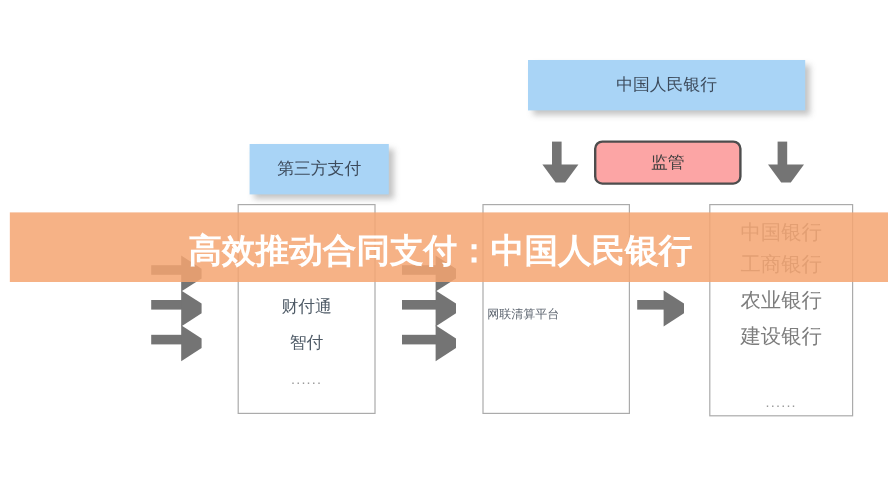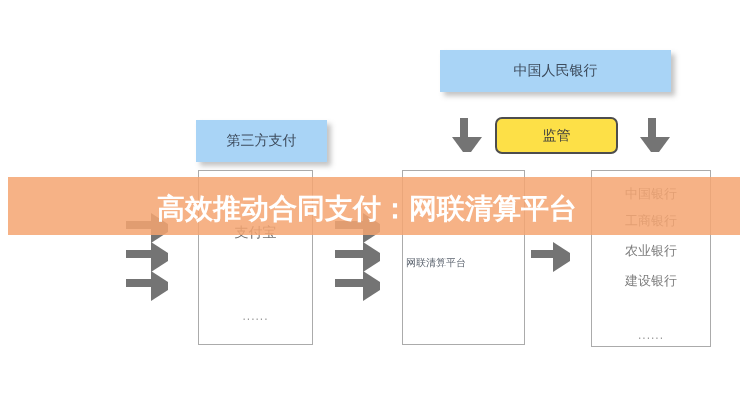--- a/index.html
+++ b/index.html
@@ -10,42 +10,42 @@
     background:#ffffff; overflow:hidden;
   }
   
   .bluebox {
     position:absolute; background:#A9D4F6;
     box-shadow:4px 4px 5px rgba(125,125,125,.45);
     display:flex; align-items:center; justify-content:center;
     color:#3D4B5C; font-size:14px;
   }
   .central-bank { left:432px; top:42px;  width:231px; height:42px; }
-  .tp-label     { left:188px; top:112px; width:131px; height:42px; }
+  .tp-label     { left:200px; top:112px; width:116px; height:42px; }
   .user-box     { left:33px;  top:215px; width:66px;  height:56px;
                   box-shadow:3px 3px 4px rgba(125,125,125,.4); }
   
   .whitebox {
     position:absolute; background:#ffffff; border:1px solid #ABABAB;
   }
   .tp-box     { left:190px; top:162px; width:115px; height:175px; }
   .clear-box  { left:394px; top:162px; width:123px; height:175px; }
   .banks-box  { left:583px; top:162px; width:120px; height:177px; }
   .supervise-box {
     position:absolute; left:487px; top:109px; width:123px; height:37px;
-    background:#fde047; border:2px solid #4D4D4D; border-radius:7px;
+    background:#fca5a5; border:2px solid #4D4D4D; border-radius:7px;
     display:flex; align-items:center; justify-content:center;
     color:#3F3F3F; font-size:14px;
   }
   
   .row {
     position:absolute; left:0; width:100%; height:20px; line-height:20px;
     text-align:center; font-size:14px; color:#4E5A66;
   }
-  .bank-row { color:#7D7D7D; font-size:13px; }
+  .bank-row { color:#7D7D7D; font-size:17px; }
   .muted-row { color:#6F6F6F; }
   .dots { color:#9A9A9A; letter-spacing:1px; font-size:12px; }
   .clear-label {
     position:absolute; top:241px; left:394px; width:113px; height:20px;
     line-height:20px; text-align:left; font-size:10px; color:#5D6570;
   }
   
   .arrow-r { position:absolute; height:22px; }
   .arrow-r .stem {
     position:absolute; left:0; top:7.5px; height:7px; background:#747474;
@@ -95,21 +95,22 @@
     <div class="stem" style="height:28px;"></div>
     <div class="head"></div>
   </div>
 
   <div class="bluebox tp-label">
     <span>第三方支付</span>
   </div>
 
 
   <div class="whitebox tp-box">
-    <div class="row muted-row" style="top:47px;">支付宝</div>
+    <div class="row" style="top:70px;">财付通</div>
+    <div class="row" style="top:100px;">智付</div>
     <div class="row dots" style="top:131px;">......</div>
   </div>
 
   <div class="whitebox clear-box"></div>
   <div class="clear-label">网联清算平台</div>
 
   <div class="whitebox banks-box">
     <div class="row bank-row" style="top:9px;">中国银行</div>
     <div class="row bank-row" style="top:36px;">工商银行</div>
     <div class="row bank-row" style="top:66px;">农业银行</div>
@@ -142,16 +143,16 @@
     <div class="stem" style="width:37px;"></div>
     <div class="head"></div>
   </div>
 
   <div class="arrow-r" style="left:523px; top:234px; width:47px;">
     <div class="stem" style="width:31px;"></div>
     <div class="head"></div>
   </div>
 
   <div class="banner">
-    <div class="title">高效推动合同支付：网联清算平台</div>
+    <div class="title">高效推动合同支付：中国人民银行</div>
   </div>
 
 </div>
 
 </body></html>

